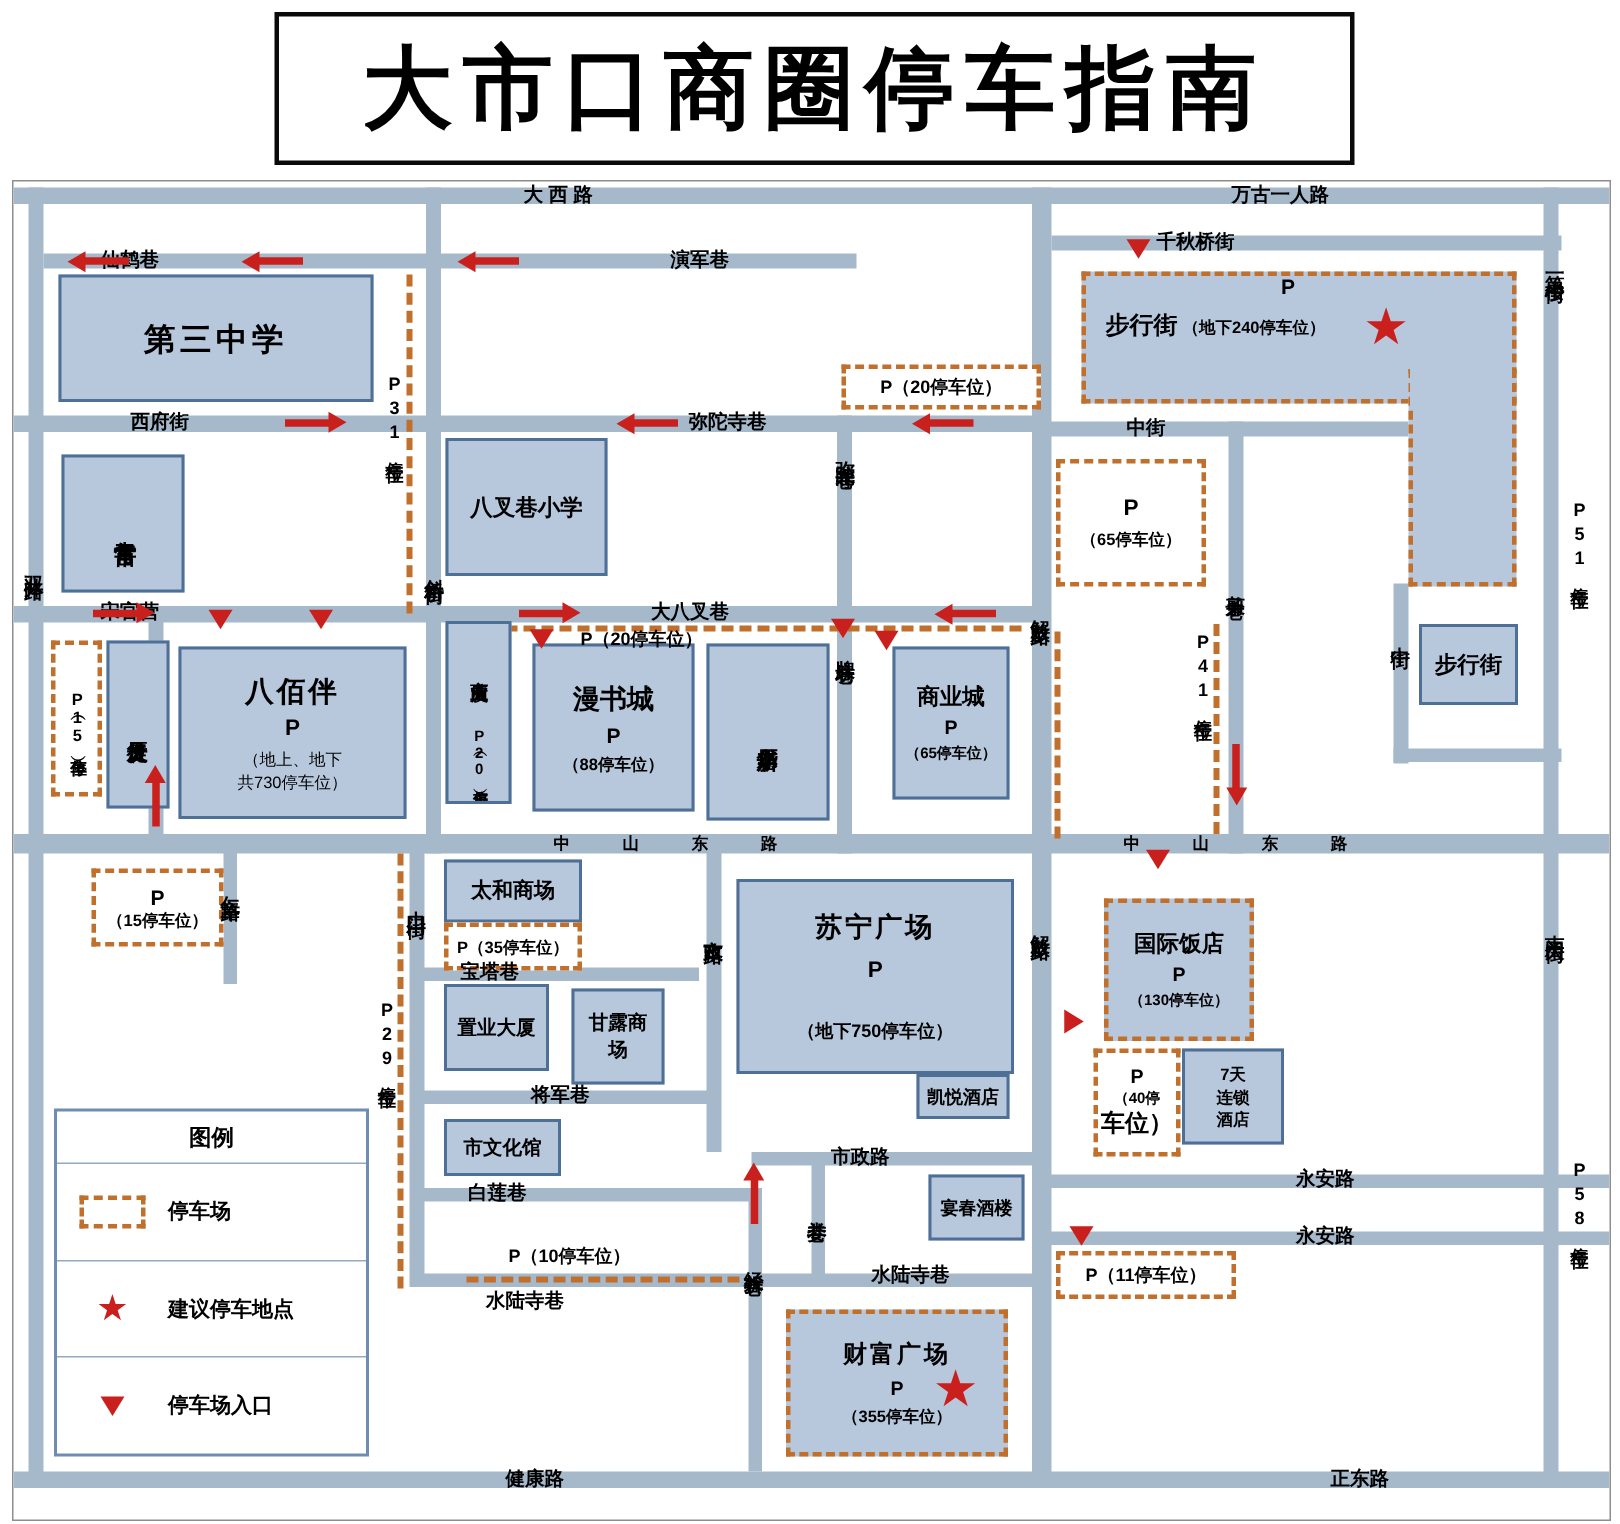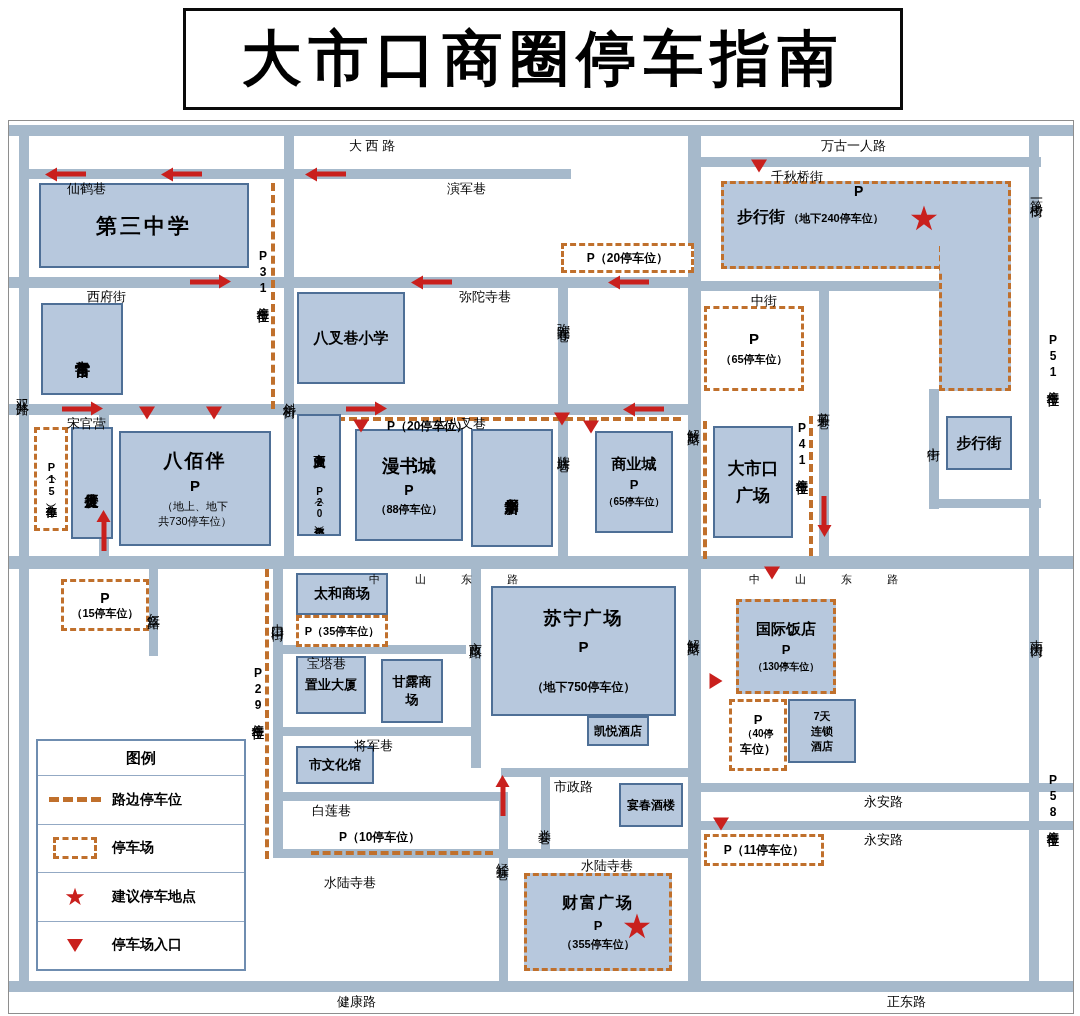--- a/index.html
+++ b/index.html
@@ -1,21 +1,21 @@
 <!DOCTYPE html>
 <html><head>
 <meta charset="utf-8">
 <style>
   html,body{margin:0;padding:0;background:#fff;}
   body{width:1080px;height:1016px;position:relative;font-family:"Liberation Sans",sans-serif;color:#000;}
   .title-box{position:absolute;left:183px;top:8px;width:714px;height:96px;border:3px solid #0a0a0a;background:#fff;display:flex;align-items:center;justify-content:center;}
   .title{font-family:"Liberation Serif",serif;font-size:60px;font-weight:bold;letter-spacing:7px;white-space:nowrap;}
   .map{position:absolute;left:8px;top:120px;width:1064px;height:892px;border:1px solid #8e8e8e;background:#fff;overflow:hidden;}
   .road{position:absolute;background:#a6b9cb;z-index:1;}
-  .rl{position:absolute;z-index:5;font-size:13px;font-weight:normal;line-height:14px;white-space:nowrap;margin-top:16px;}
+  .rl{position:absolute;z-index:5;font-size:13px;font-weight:bold;line-height:14px;white-space:nowrap;}
   .rl.v,.pt.v{writing-mode:vertical-lr;text-orientation:upright;white-space:normal;line-height:16px;letter-spacing:2px;}
   .wide{letter-spacing:16px;font-size:11px;}
   .bld{position:absolute;background:#b7c8dd;border:2px solid #4e6f96;z-index:3;display:flex;flex-direction:column;align-items:center;justify-content:center;text-align:center;box-sizing:border-box;overflow:hidden;}
   .bn{font-weight:bold;}
   .v{writing-mode:vertical-lr;text-orientation:upright;}
   .dashbox{position:absolute;background:#fff;border:3px dashed #c0702c;z-index:3;display:flex;flex-direction:column;align-items:center;justify-content:center;text-align:center;box-sizing:border-box;overflow:hidden;}
   .dashbox.blue{background:#b7c8dd;}
   .patch{position:absolute;background:#b7c8dd;z-index:4;}
   .dl-h{position:absolute;height:0;border-top:4px dashed #c0702c;z-index:2;}
   .dl-v{position:absolute;width:0;border-left:4px dashed #c0702c;z-index:2;}
@@ -114,24 +114,20 @@
     <span style="font-size:11px;margin-top:4px;font-weight:bold">（88停车位）</span>
   </div>
   <div class="bld" style="left:462px;top:308px;width:82px;height:118px">
     <span class="bn v" style="font-size:14px">原新华书店</span>
   </div>
   <div class="bld" style="left:586px;top:310px;width:78px;height:102px">
     <span class="bn" style="font-size:15px">商业城</span>
     <span class="bn" style="font-size:13px;margin-top:3px">P</span>
     <span style="font-size:10px;margin-top:3px;font-weight:bold">（65停车位）</span>
   </div>
-  <div class="bld" style="left:704px;top:305px;width:80px;height:112px">
-    <span class="bn" style="font-size:17px">大市口</span>
-    <span class="bn" style="font-size:17px;margin-top:4px">广场</span>
-  </div>
 
   <div class="dashbox blue" style="left:712px;top:60px;width:290px;height:88px"></div>
   <div class="dashbox blue" style="left:930px;top:125px;width:72px;height:145px"></div>
   <div class="patch" style="left:931px;top:124px;width:68px;height:26px"></div>
   <div class="pt" style="left:845px;top:62px;font-size:14px">P</div>
   <div class="pt" style="left:728px;top:86px">
     <span class="bn" style="font-size:16px">步行街</span>
     <span style="font-size:11px">（地下240停车位）</span>
   </div>
 
@@ -160,21 +156,21 @@
 
   <div class="bld" style="left:287px;top:535px;width:70px;height:58px">
     <span class="bn" style="font-size:13px">置业大厦</span>
   </div>
   <div class="bld" style="left:372px;top:538px;width:62px;height:64px">
     <span class="bn" style="font-size:13px;width:40px;white-space:normal">甘露商场</span>
   </div>
   <div class="bld" style="left:287px;top:625px;width:78px;height:38px">
     <span class="bn" style="font-size:13px">市文化馆</span>
   </div>
-  <div class="bld" style="left:578px;top:595px;width:62px;height:30px">
+  <div class="bld" style="left:602px;top:595px;width:62px;height:30px">
     <span class="bn" style="font-size:12px">凯悦酒店</span>
   </div>
   <div class="bld" style="left:610px;top:662px;width:64px;height:44px">
     <span class="bn" style="font-size:12px">宴春酒楼</span>
   </div>
   <div class="bld" style="left:779px;top:578px;width:68px;height:64px">
     <span class="bn" style="font-size:11px">7天</span>
     <span class="bn" style="font-size:11px">连锁</span>
     <span class="bn" style="font-size:11px">酒店</span>
   </div>
@@ -194,21 +190,21 @@
   <div class="dashbox" style="left:25px;top:306px;width:34px;height:104px">
     <span class="v" style="font-size:11px;font-weight:bold;height:92px">P（15停车位）</span>
   </div>
   <div class="dashbox" style="left:52px;top:458px;width:88px;height:52px">
     <span class="bn" style="font-size:14px">P</span>
     <span style="font-size:11px;font-weight:bold">（15停车位）</span>
   </div>
   <div class="dashbox" style="left:720px;top:578px;width:58px;height:72px">
     <span class="bn" style="font-size:13px">P</span>
     <span style="font-size:10px;font-weight:bold">（40停</span>
-    <span style="font-size:12px;font-weight:bold">车位）</span>
+    <span style="font-size:16px;font-weight:bold">车位）</span>
   </div>
   <div class="dashbox" style="left:695px;top:713px;width:120px;height:32px">
     <span style="font-size:12px;font-weight:bold">P（11停车位）</span>
   </div>
 
   <div class="pt v" style="left:246px;top:128px;font-size:12px">P31停车位</div>
   <div class="pt" style="left:378px;top:297px">P（20停车位）</div>
   <div class="pt v" style="left:241px;top:545px;font-size:12px">P29停车位</div>
   <div class="pt" style="left:330px;top:708px">P（10停车位）</div>
   <div class="pt v" style="left:785px;top:300px;font-size:12px">P41停车位</div>
@@ -318,26 +314,20 @@
       <div class="tri-r"></div>
     </div>
 
   <div class="mk" style="left:915px;top:97px"><span class="star">★</span></div>
   <div class="mk" style="left:628px;top:805px"><span class="star">★</span></div>
 
   <div class="legend">
     <div class="lg-h">图例</div>
     <div class="lg-r">
       <div class="lg-sym">
-          <div class="lg-dash-line"></div>
-        </div>
-      <div class="lg-lab">路边停车位</div>
-    </div>
-    <div class="lg-r">
-      <div class="lg-sym">
           <div class="lg-dash-rect"></div>
         </div>
       <div class="lg-lab">停车场</div>
     </div>
     <div class="lg-r">
       <div class="lg-sym">
           <span class="star" style="font-size:24px">★</span>
         </div>
       <div class="lg-lab">建议停车地点</div>
     </div>

